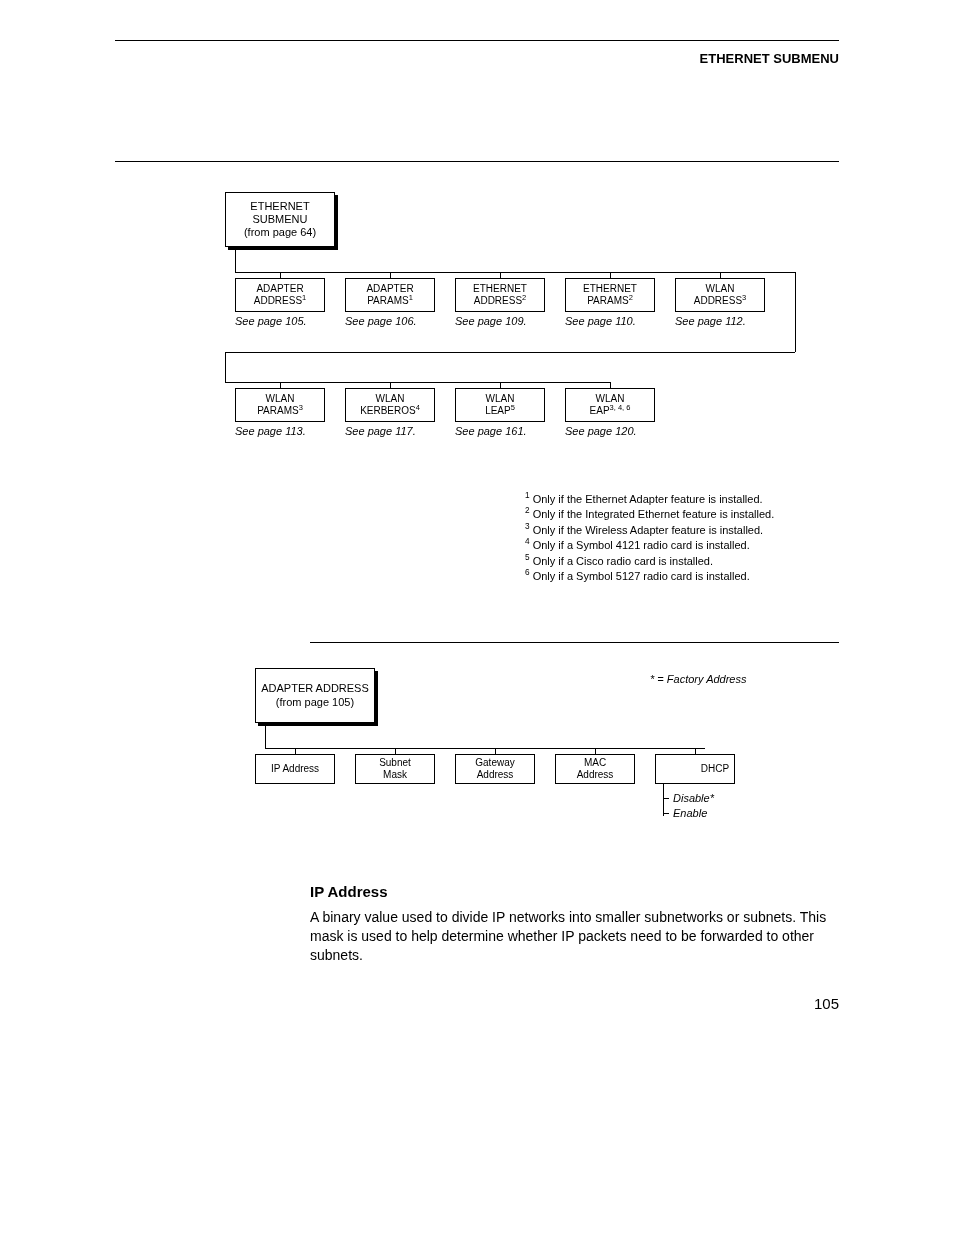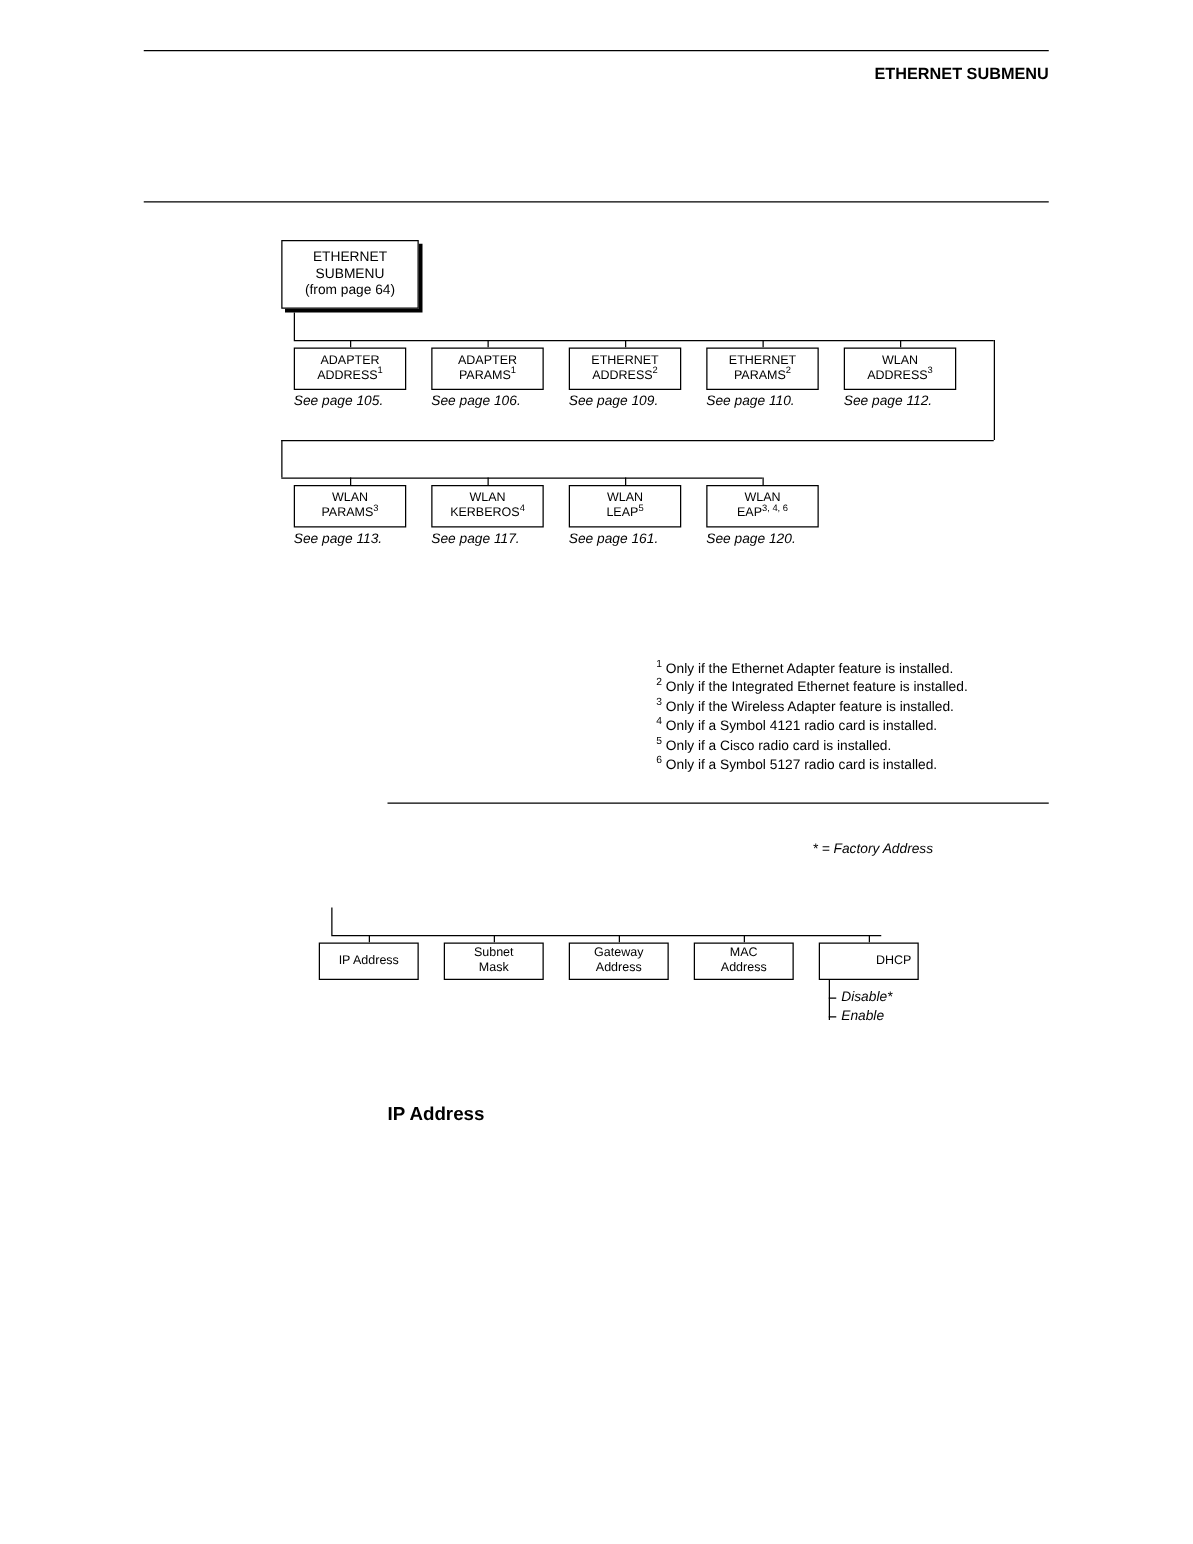--- a/index.html
+++ b/index.html
@@ -104,21 +104,20 @@
   .hline {
     position:absolute;
     height:1px;
     background:#000;
   }
   sup { font-size: 0.75em; line-height:0; }
   .footnotes {
     position: absolute;
     font-size: 11px;
     line-height: 1.4;
-    margin-top: 36px;
   }
   .rule-inset {
     border-top: 1px solid #000;
     margin: 30px 0 10px 0;
   }
   .pagenum {
     text-align: right;
     font-size: 15px;
     margin-top: 30px;
   }
@@ -233,20 +232,24 @@
 
   <div class="indent-block">
     <div class="rule-inset"></div>
     <h3 class="sub" style="visibility:hidden;height:0;margin:0">ADAPTER ADDRESS</h3>
   </div>
 
   <div class="diagram" style="height:200px;">
 
     <div class="caption" style="left:575px; top:20px;">* = Factory Address</div>
 
+    <div class="shadow-box" style="left:180px; top:15px; width:120px; height:55px;">
+      <span>ADAPTER ADDRESS</span>
+      <span>(from page 105)</span>
+    </div>
 
     <div class="vline" style="left:190px; top:73px; height:22px;"></div>
     <div class="hline" style="left:190px; top:95px; width:440px;"></div>
     <div class="tick" style="left:220px; top:95px;"></div>
     <div class="tick" style="left:320px; top:95px;"></div>
     <div class="tick" style="left:420px; top:95px;"></div>
     <div class="tick" style="left:520px; top:95px;"></div>
     <div class="tick" style="left:620px; top:95px;"></div>
 
     <div class="flat-box" style="left:180px; top:101px; width:80px; height:30px;">
@@ -274,16 +277,18 @@
     <div class="htick" style="left:588px; top:145px;"></div>
     <div class="htick" style="left:588px; top:160px;"></div>
     <div class="caption" style="left:598px; top:139px;">Disable*</div>
     <div class="caption" style="left:598px; top:154px;">Enable</div>
 
   </div>
 
   <div class="indent-block-narrow">
     <h4 class="ssub">IP Address</h4>
 
-  </div>
-
+    <p class="body">A binary value used to divide IP networks into smaller subnetworks or subnets. This mask is used to help determine whether IP packets need to be forwarded to other subnets.</p>
+  </div>
+
+  <div class="pagenum">105</div>
 
 </div>
 
 </body></html>

